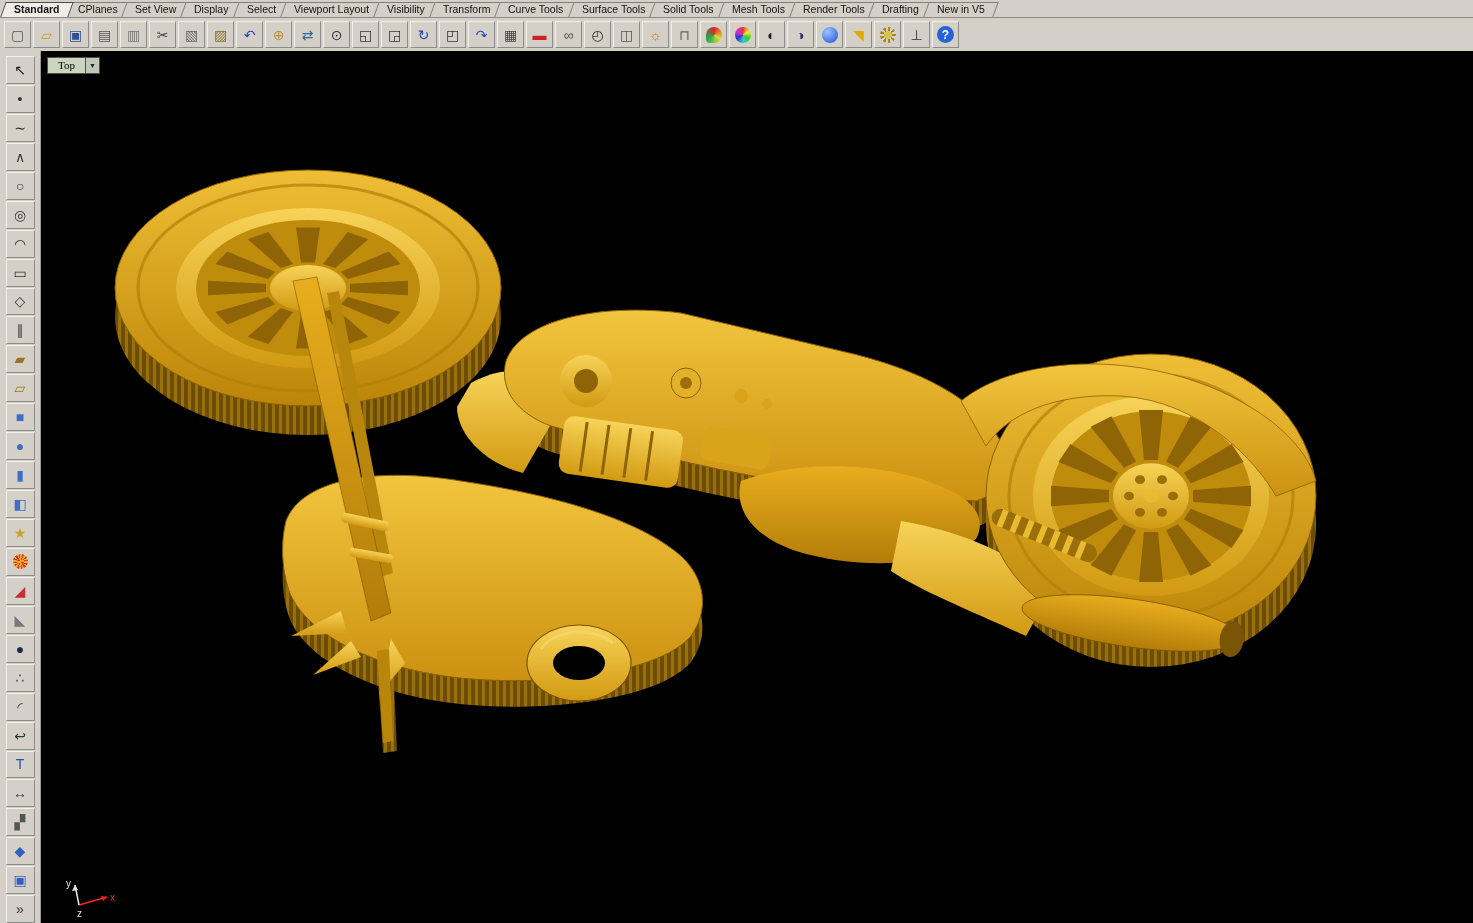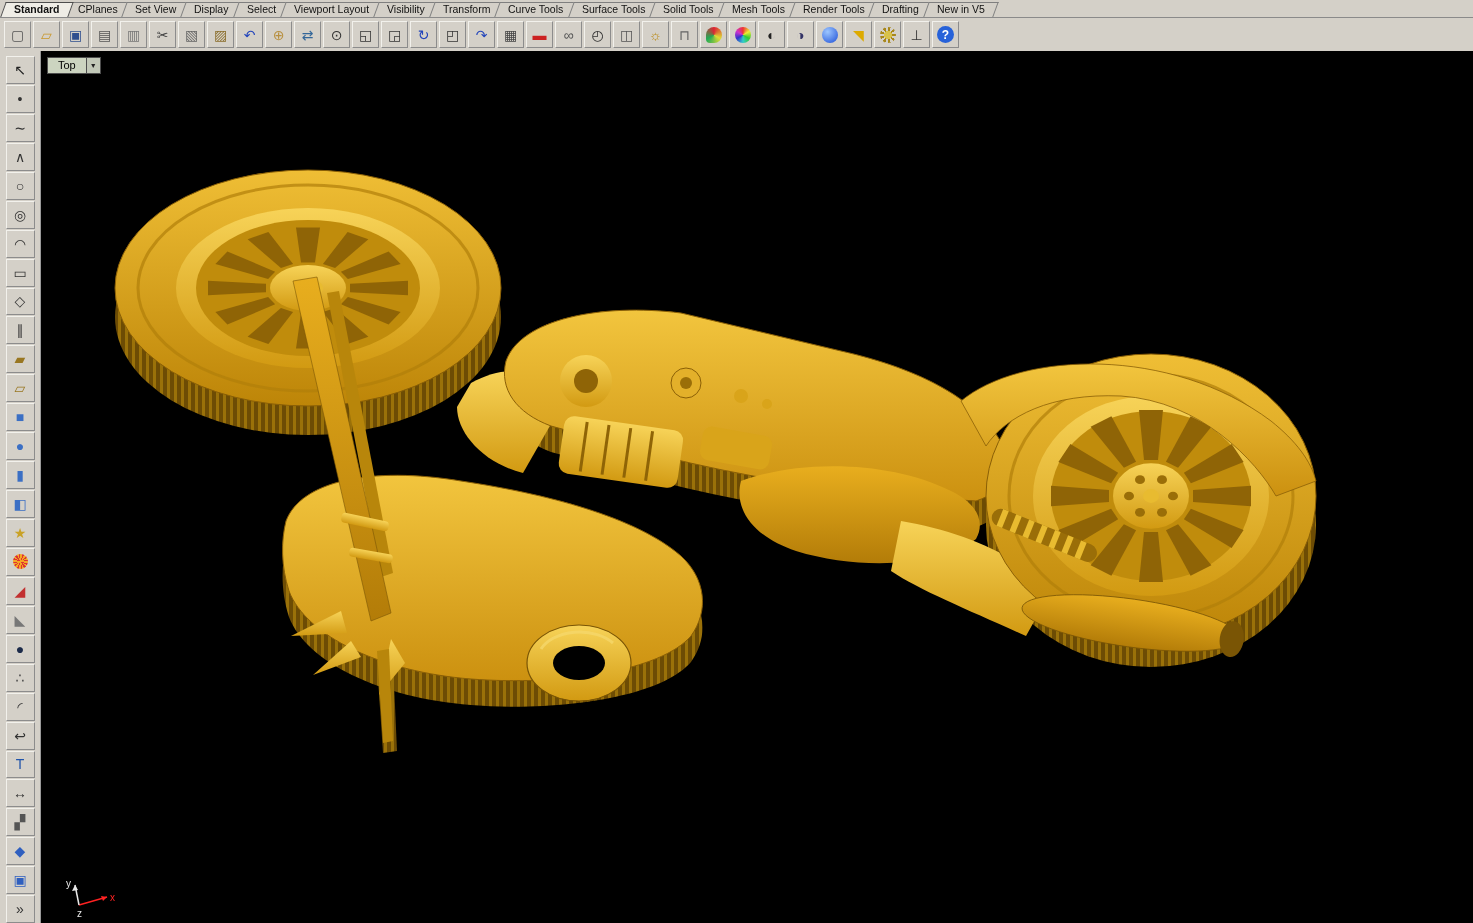--- a/index.html
+++ b/index.html
@@ -38,21 +38,21 @@
 
   
   .sidebar{position:absolute;left:0;top:51px;bottom:0;width:40px;display:flex;flex-direction:column;
            align-items:center;gap:1px;padding-top:5px;background:#d4d0c8;border-right:1px solid #9a9a9a;}
   .sidebar .tbtn{width:27px;height:26px;}
 
   
   .viewport{position:absolute;left:41px;top:51px;right:0;bottom:0;background:#000;overflow:hidden;}
   .vp-label{position:absolute;left:6px;top:6px;display:flex;z-index:5;}
   .vp-label-text{background:#ccd4c0;border:1px solid #4d4d4d;font-size:11px;padding:0 10px;height:15px;
-                 line-height:14px;color:#000;}
+                 line-height:14px;color:#000;font-family:Liberation Serif, serif;}
   .vp-label-arrow{background:#c2c8b8;border:1px solid #4d4d4d;border-left:none;width:13px;height:15px;
                   font-size:7px;display:flex;align-items:center;justify-content:center;color:#222;}
   .axis-widget{position:absolute;left:22px;bottom:4px;z-index:5;}
   .model-svg{position:absolute;left:0;top:0;}
 </style>
 </head>
 <body>
 
 <div id="app" data-name="rhino-application-window">
 

